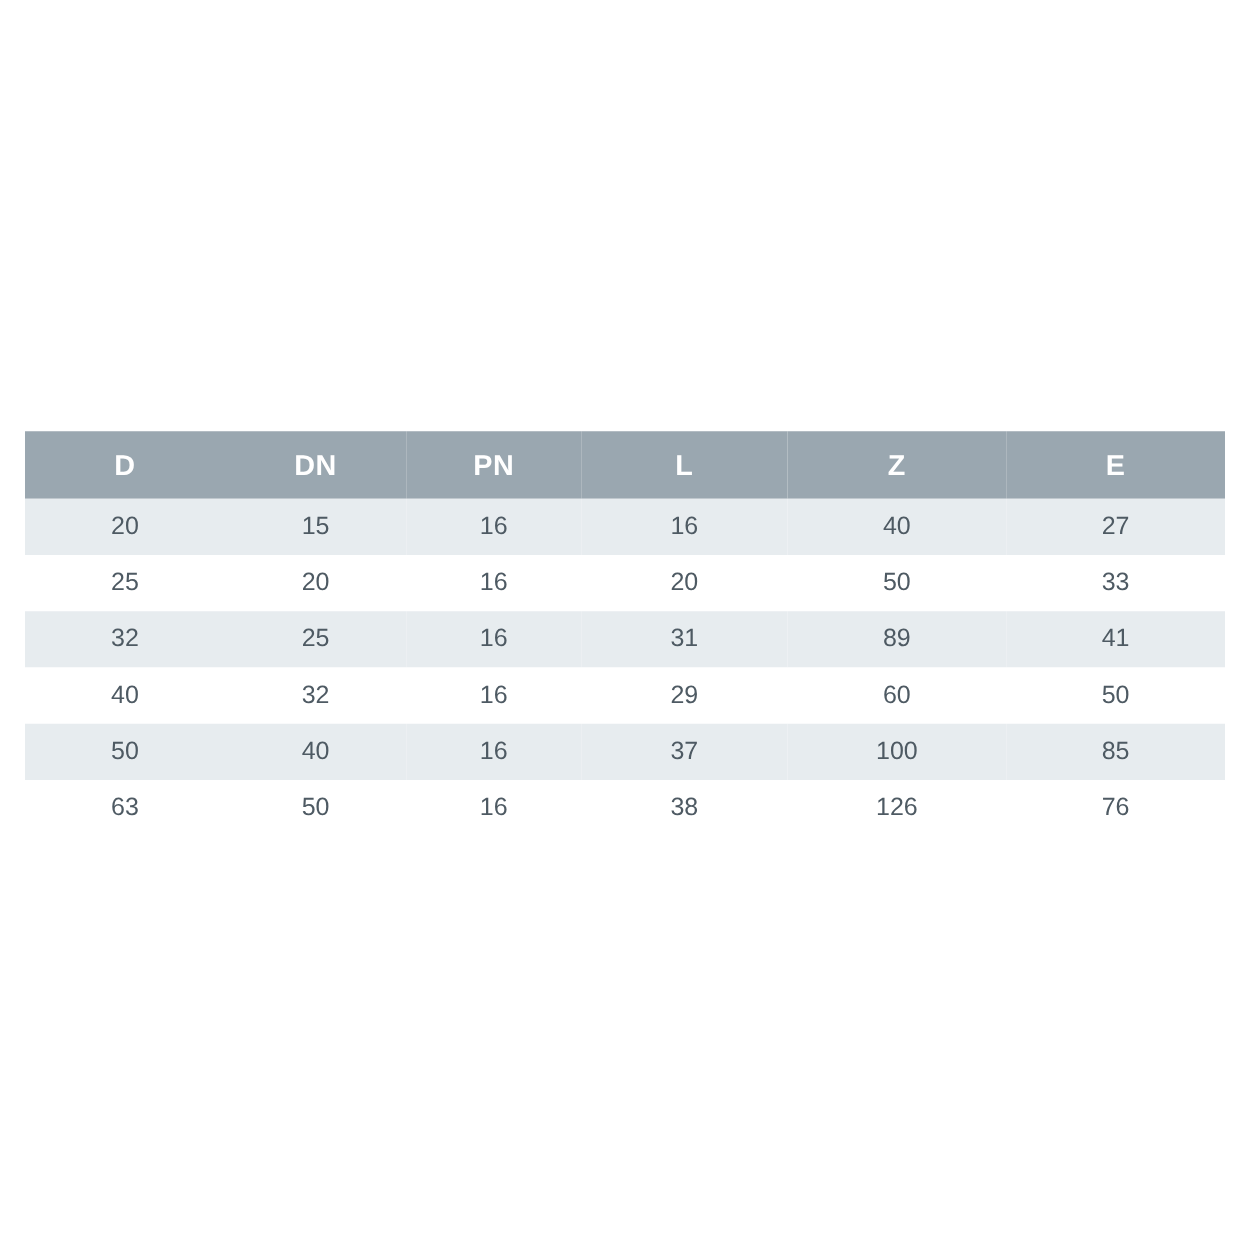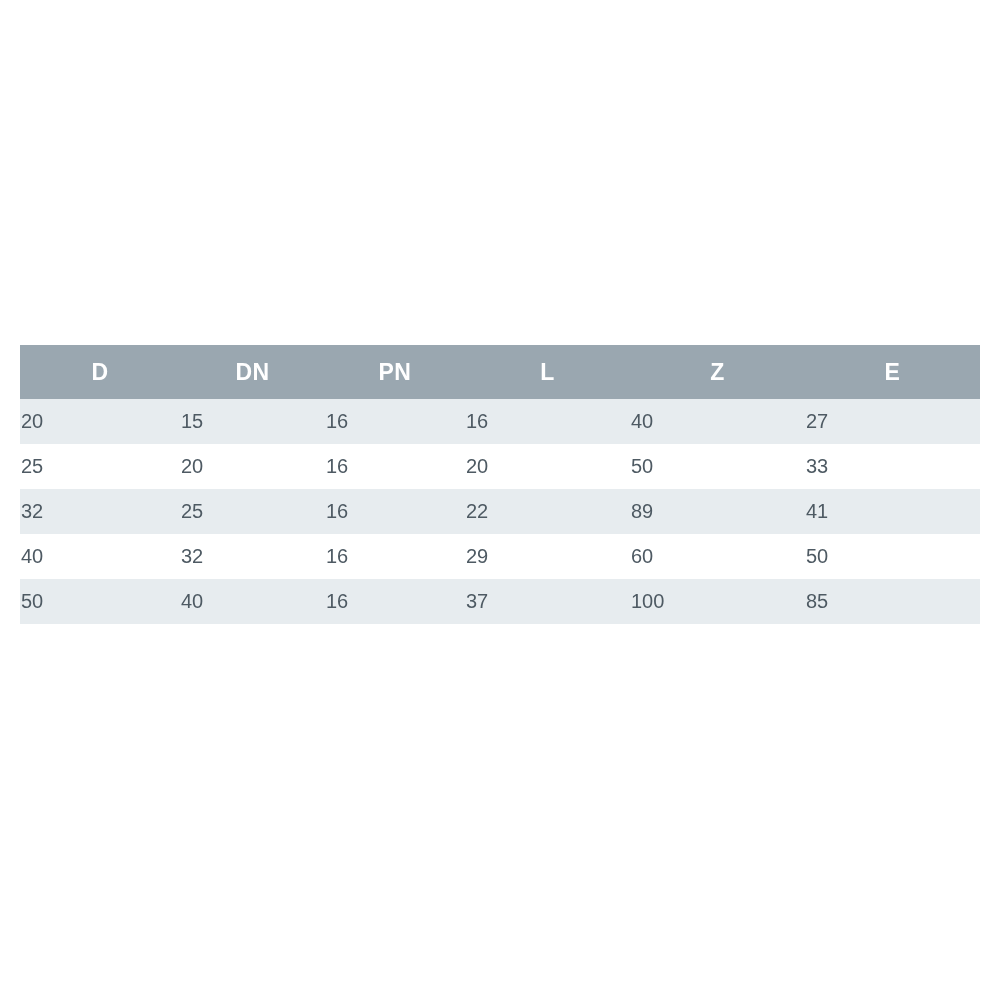--- a/index.html
+++ b/index.html
@@ -36,21 +36,21 @@
     font-weight: bold;
     height: 52px;
     text-align: center;
     vertical-align: middle;
     letter-spacing: 0.5px;
   }
   table.spec-table tbody td {
     font-size: 20px;
     color: #4e5a63;
     height: 43px;
-    text-align: left;
+    text-align: center;
     vertical-align: middle;
     font-weight: normal;
   }
   table.spec-table tbody tr.odd td {
     background: #e7ecef;
   }
   table.spec-table tbody tr.even td {
     background: #ffffff;
   }
   
@@ -99,36 +99,44 @@
           <td>20</td>
           <td>16</td>
           <td>20</td>
           <td>50</td>
           <td>33</td>
         </tr>
         <tr class="odd">
           <td>32</td>
           <td>25</td>
           <td>16</td>
-          <td>22</td>
+          <td>31</td>
           <td>89</td>
           <td>41</td>
         </tr>
         <tr class="even">
           <td>40</td>
           <td>32</td>
           <td>16</td>
           <td>29</td>
           <td>60</td>
           <td>50</td>
         </tr>
         <tr class="odd">
           <td>50</td>
           <td>40</td>
           <td>16</td>
           <td>37</td>
           <td>100</td>
           <td>85</td>
         </tr>
+        <tr class="even">
+          <td>63</td>
+          <td>50</td>
+          <td>16</td>
+          <td>38</td>
+          <td>126</td>
+          <td>76</td>
+        </tr>
       </tbody>
     </table>
   </div>
 </div>
 
 </body></html>

